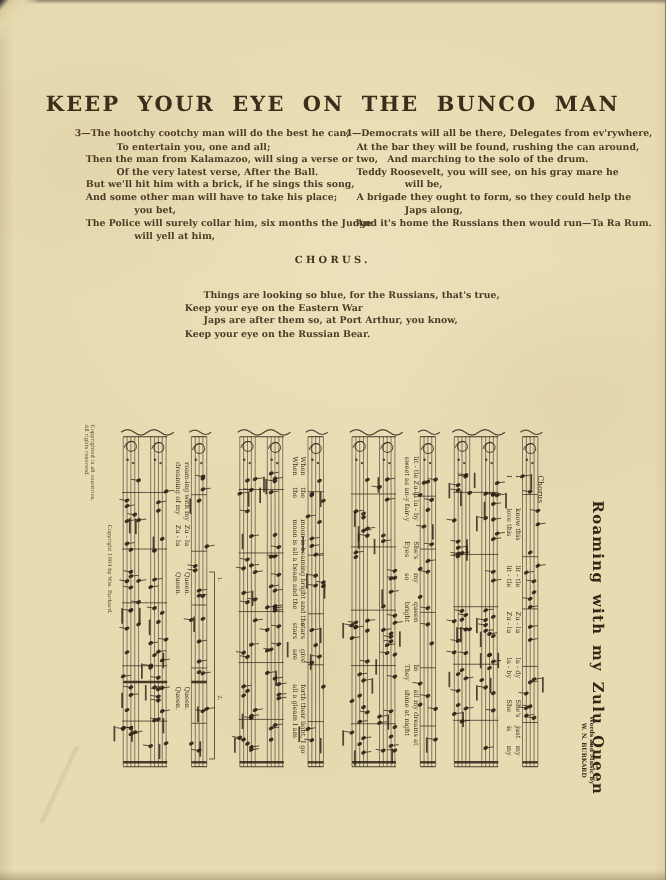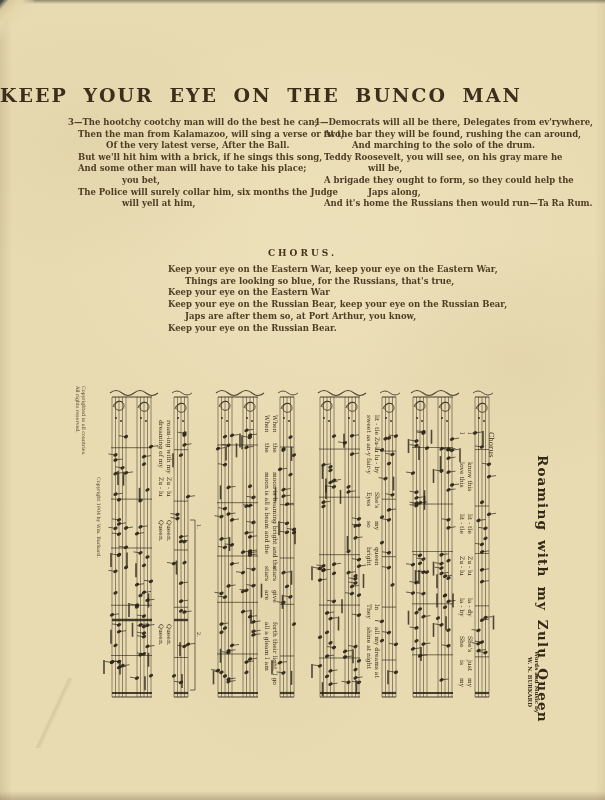--- a/index.html
+++ b/index.html
@@ -15,29 +15,29 @@
       linear-gradient(90deg, rgba(80,60,30,.12), rgba(80,60,30,0) 12px),
       linear-gradient(270deg, rgba(80,60,30,.07), rgba(80,60,30,0) 10px),
       linear-gradient(180deg, rgba(40,35,25,.45), rgba(40,35,25,0) 4px),
       linear-gradient(0deg, rgba(90,75,45,.30), rgba(90,75,45,0) 9px),
       #e8dbb2;
   }
   .corner-fold{position:absolute;top:0;left:0;width:34px;height:38px;
     background:linear-gradient(132deg,#4e4a42 2px,#8a8274 4px,#d8c99e 7px,#e5d7ac 16px,rgba(232,219,178,0) 30px);}
   .crease{position:absolute;left:0;bottom:52px;width:110px;height:70px;
     background:linear-gradient(115deg,transparent 47%,rgba(100,80,45,.13) 49%,transparent 52%);}
-  .page-title{position:absolute;top:84px;left:0;width:100%;
+  .page-title{position:absolute;top:84px;left:0;width:100%;text-align:center;
     font-size:19px;letter-spacing:2px;word-spacing:7px;color:#3b2e1b;font-weight:600;}
   .verses{position:absolute;top:117px;left:0;width:100%;}
   .vcol{position:absolute;top:0;width:252px;font-size:8.5px;line-height:11.6px;font-weight:700;color:#4e3d25;}
   .vcol.c1{left:60px;} .vcol.c2{left:306px;}
   .vline{white-space:nowrap;}
   .vline.l0{margin-left:8px;} .vline.l1{margin-left:18px;}
   .vline.l2{margin-left:46px;} .vline.l3{margin-left:62px;}
-  .chorus-head{position:absolute;top:248px;left:0;width:100%;text-align:center;
+  .chorus-head{position:absolute;top:232px;left:0;width:100%;text-align:center;
     font-size:9px;letter-spacing:3px;font-weight:700;color:#44341e;}
   .chorus{position:absolute;top:264px;left:168px;width:400px;font-size:8.5px;line-height:11.7px;font-weight:700;color:#4e3d25;}
   .chorus .f{margin-left:0;} .chorus .i{margin-left:17px;}
   .footer-caption{position:absolute;top:699px;left:0;width:100%;text-align:center;
     font-size:9px;font-weight:700;letter-spacing:.2px;word-spacing:2px;color:#44341e;}
   .music{position:absolute;inset:0;}
   #music-svg{position:absolute;inset:0;}
   .vtext{position:absolute;transform-origin:0 0;transform:rotate(90deg);
     white-space:nowrap;color:#382b18;}
   .music-title{font-size:13.5px;font-weight:700;letter-spacing:1.2px;word-spacing:3px;color:#3328166;color:#332816;}
@@ -53,20 +53,21 @@
 <div class="page">
   <div class="corner-fold"></div>
   <div class="crease"></div>
 
   <div class="page-title">KEEP YOUR EYE ON THE BUNCO MAN</div>
 
   <div class="verses">
     <div class="vcol c1">
 
     <div class="vline l0">3—The hootchy cootchy man will do the best he can,</div>
+        <div class="vline l2">To entertain you, one and all;</div>
         <div class="vline l1">Then the man from Kalamazoo, will sing a verse or two,</div>
         <div class="vline l2">Of the very latest verse, After the Ball.</div>
         <div class="vline l1">But we'll hit him with a brick, if he sings this song,</div>
         <div class="vline l1">And some other man will have to take his place;</div>
         <div class="vline l3">you bet,</div>
         <div class="vline l1">The Police will surely collar him, six months the Judge</div>
         <div class="vline l3">will yell at him,</div>
       </div>
     <div class="vcol c2">
 
@@ -77,24 +78,22 @@
         <div class="vline l3">will be,</div>
         <div class="vline l1">A brigade they ought to form, so they could help the</div>
         <div class="vline l3">Japs along,</div>
         <div class="vline l1">And it's home the Russians then would run—Ta Ra Rum.</div>
       </div>
   </div>
 
   <div class="chorus-head">CHORUS.</div>
   <div class="chorus">
 
-  <div class="vline f">Keep your eye on the Eastern War, keep your eye on the Eastern War,</div>
       <div class="vline i">Things are looking so blue, for the Russians, that's true,</div>
       <div class="vline f">Keep your eye on the Eastern War</div>
-      <div class="vline f">Keep your eye on the Russian Bear, keep your eye on the Russian Bear,</div>
       <div class="vline i">Japs are after them so, at Port Arthur, you know,</div>
       <div class="vline f">Keep your eye on the Russian Bear.</div>
     </div>
 
   <div class="music">
     <svg id="music-svg" viewBox="0 0 605 800" width="605" height="800">
         <path d="M 110 393 q 6 -5 12 0 t 12 0 t 12 0 t 12 0" fill="none" stroke="#2b2216" stroke-width="1.1" opacity="0.8"></path>
         <path d="M 172 393 q 5 -4 10 0 t 10 0" fill="none" stroke="#2b2216" stroke-width="1" opacity="0.75"></path>
         <line x1="112" y1="397" x2="112" y2="697" stroke="#2b2216" stroke-width="0.65" opacity="0.75"></line>
         <line x1="115.5" y1="397" x2="115.5" y2="697" stroke="#2b2216" stroke-width="0.65" opacity="0.75"></line>

